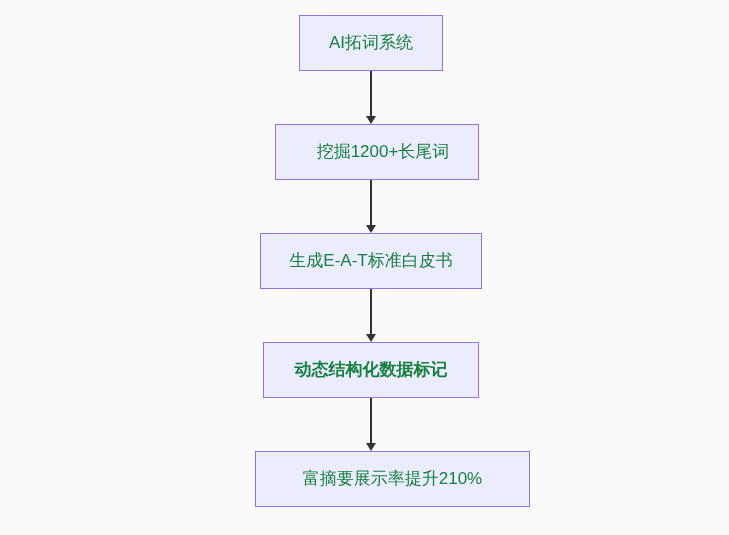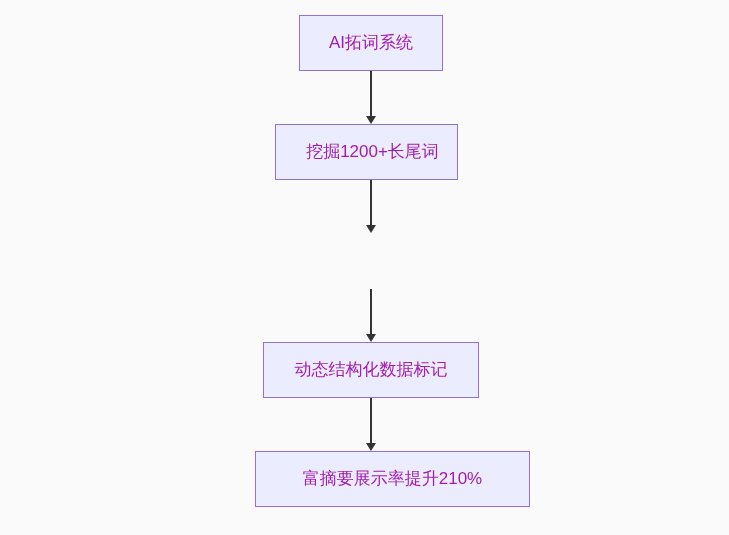--- a/index.html
+++ b/index.html
@@ -22,29 +22,29 @@
     position: absolute;
     box-sizing: border-box;
     height: 56px;
     background: #ececff;
     border: 1px solid #9370db;
     display: flex;
     align-items: center;
     justify-content: center;
   }
   .node .label {
-    color: #a21caf;
+    color: #15803d;
     font-size: 17px;
     line-height: 1.2;
     white-space: nowrap;
   }
   .node1 { left: 299px; top: 15px;  width: 144px; }
-  .node2 { left: 275px; top: 124px; width: 183px; padding-left: 12px; }
+  .node2 { left: 275px; top: 124px; width: 204px; padding-left: 12px; }
   .node3 { left: 260px; top: 233px; width: 222px; }
-  .node4 { left: 263px; top: 342px; width: 216px; }
+  .node4 { left: 263px; top: 342px; width: 216px; font-weight: bold; }
   .node5 { left: 255px; top: 451px; width: 275px; }
 
   .edge {
     position: absolute;
     left: 370px;
     width: 2px;
     height: 45px;
     background: #333333;
   }
   .edge::after {
@@ -73,20 +73,23 @@
   </div>
 
   <div class="edge edge1"></div>
 
   <div class="node node2">
     <span class="label">挖掘1200+长尾词</span>
   </div>
 
   <div class="edge edge2"></div>
 
+  <div class="node node3">
+    <span class="label">生成E-A-T标准白皮书</span>
+  </div>
 
   <div class="edge edge3"></div>
 
   <div class="node node4">
     <span class="label">动态结构化数据标记</span>
   </div>
 
   <div class="edge edge4"></div>
 
   <div class="node node5">

